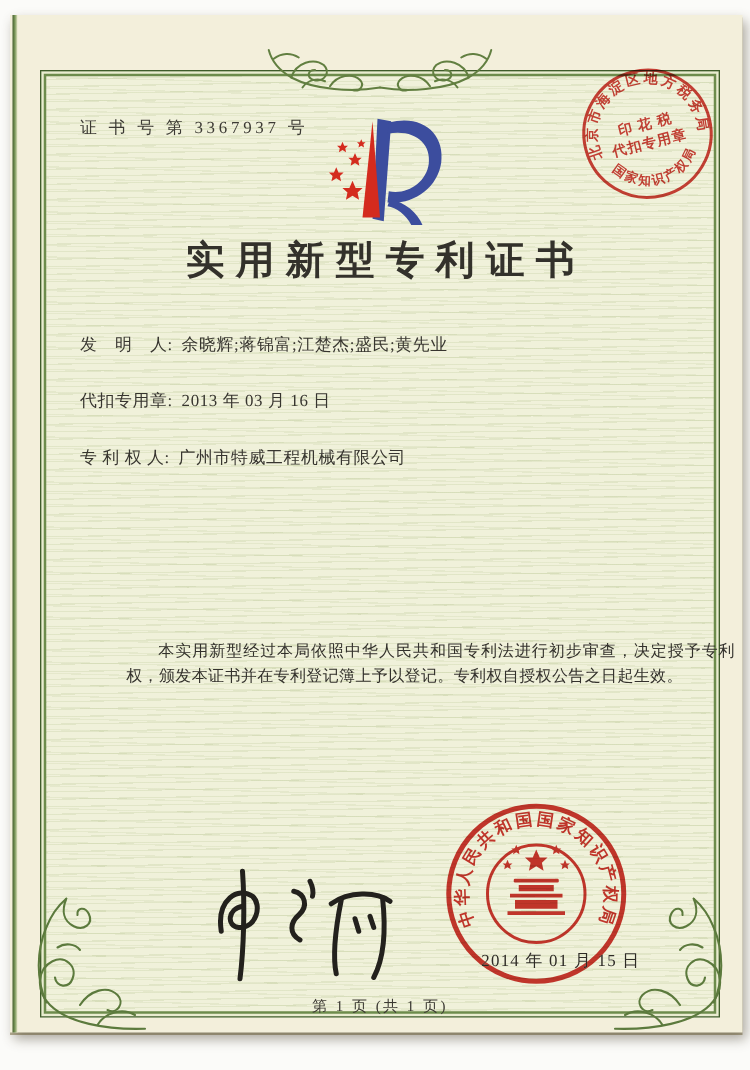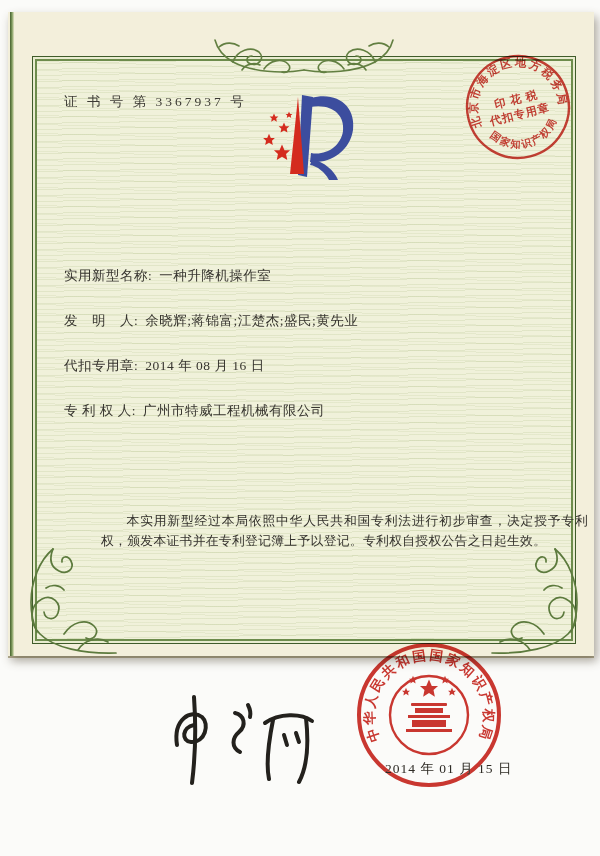--- a/index.html
+++ b/index.html
@@ -4,21 +4,21 @@
 <style>
   * { margin:0; padding:0; box-sizing:border-box; }
   html,body { width:600px; height:856px; }
   body {
     background:#fbfbf9;
     font-family:"Liberation Serif","DejaVu Serif",serif;
     position:relative; overflow:hidden;
   }
   
   .paper {
-    position:absolute; left:8px; top:12px; width:586px; height:644px;
+    position:absolute; left:8px; top:12px; width:586px; height:814px;
     background:#f3efdb;
     box-shadow:3px 5px 9px rgba(70,62,42,.45), 0 2px 0 #b7b095;
   }
   .paper::before { 
     content:""; position:absolute; left:2px; top:0; bottom:0; width:4px;
     background:linear-gradient(to right,#46602e,#7d9a5c,#e4e4c4);
   }
   
   .frame {
     position:absolute; left:24px; top:44px; right:18px; bottom:12px;
@@ -151,30 +151,28 @@
           <textPath href="#stamp-arc-top" startOffset="50%" text-anchor="middle">北京市海淀区地方税务局</textPath>
         </text>
         <text font-size="10" fill="#c8271f" letter-spacing="1.5" font-weight="bold">
           <textPath href="#stamp-arc-bottom" startOffset="50%" text-anchor="middle">国家知识产权局</textPath>
         </text>
         <text x="55" y="51" text-anchor="middle" font-size="11" fill="#c8271f" font-weight="bold" letter-spacing="1">印 花 税</text>
         <text x="55" y="66" text-anchor="middle" font-size="11" fill="#c8271f" font-weight="bold" letter-spacing="1">代扣专用章</text>
       </svg>
     </div>
 
+    <div class="doc-title">实用新型专利证书</div>
 
     <div class="fields">
-      <div class="field-row">
-        <span class="field-label">实用新型名称:</span><span class="field-value">一种升降机操作室</span>
-      </div>
       <div class="field-row">
         <span class="field-label">发　明　人:</span><span class="field-value">余晓辉;蒋锦富;江楚杰;盛民;黄先业</span>
       </div>
       <div class="field-row">
-        <span class="field-label">代扣专用章:</span><span class="field-value">2014 年 08 月 16 日</span>
+        <span class="field-label">代扣专用章:</span><span class="field-value">2013 年 03 月 16 日</span>
       </div>
       <div class="field-row">
         <span class="field-label">专 利 权 人:</span><span class="field-value">广州市特威工程机械有限公司</span>
       </div>
     </div>
 
     <div class="legal">
       <p>本实用新型经过本局依照中华人民共和国专利法进行初步审查，决定授予专利权，颁发本证书并在专利登记簿上予以登记。专利权自授权公告之日起生效。</p>
     </div>
 
@@ -213,15 +211,16 @@
           <rect x="57" y="63" width="36" height="3" rx="1"></rect>
           <rect x="61" y="68" width="28" height="5"></rect>
           <rect x="54" y="75" width="42" height="3"></rect>
           <rect x="58" y="80" width="34" height="7"></rect>
           <rect x="52" y="89" width="46" height="3"></rect>
         </g>
       </svg>
     </div>
     <div class="seal-date">2014 年 01 月 15 日</div>
 
+    <div class="page-footer">第 1 页 (共 1 页)</div>
 
   </div>
 </div>
 
 </body></html>

